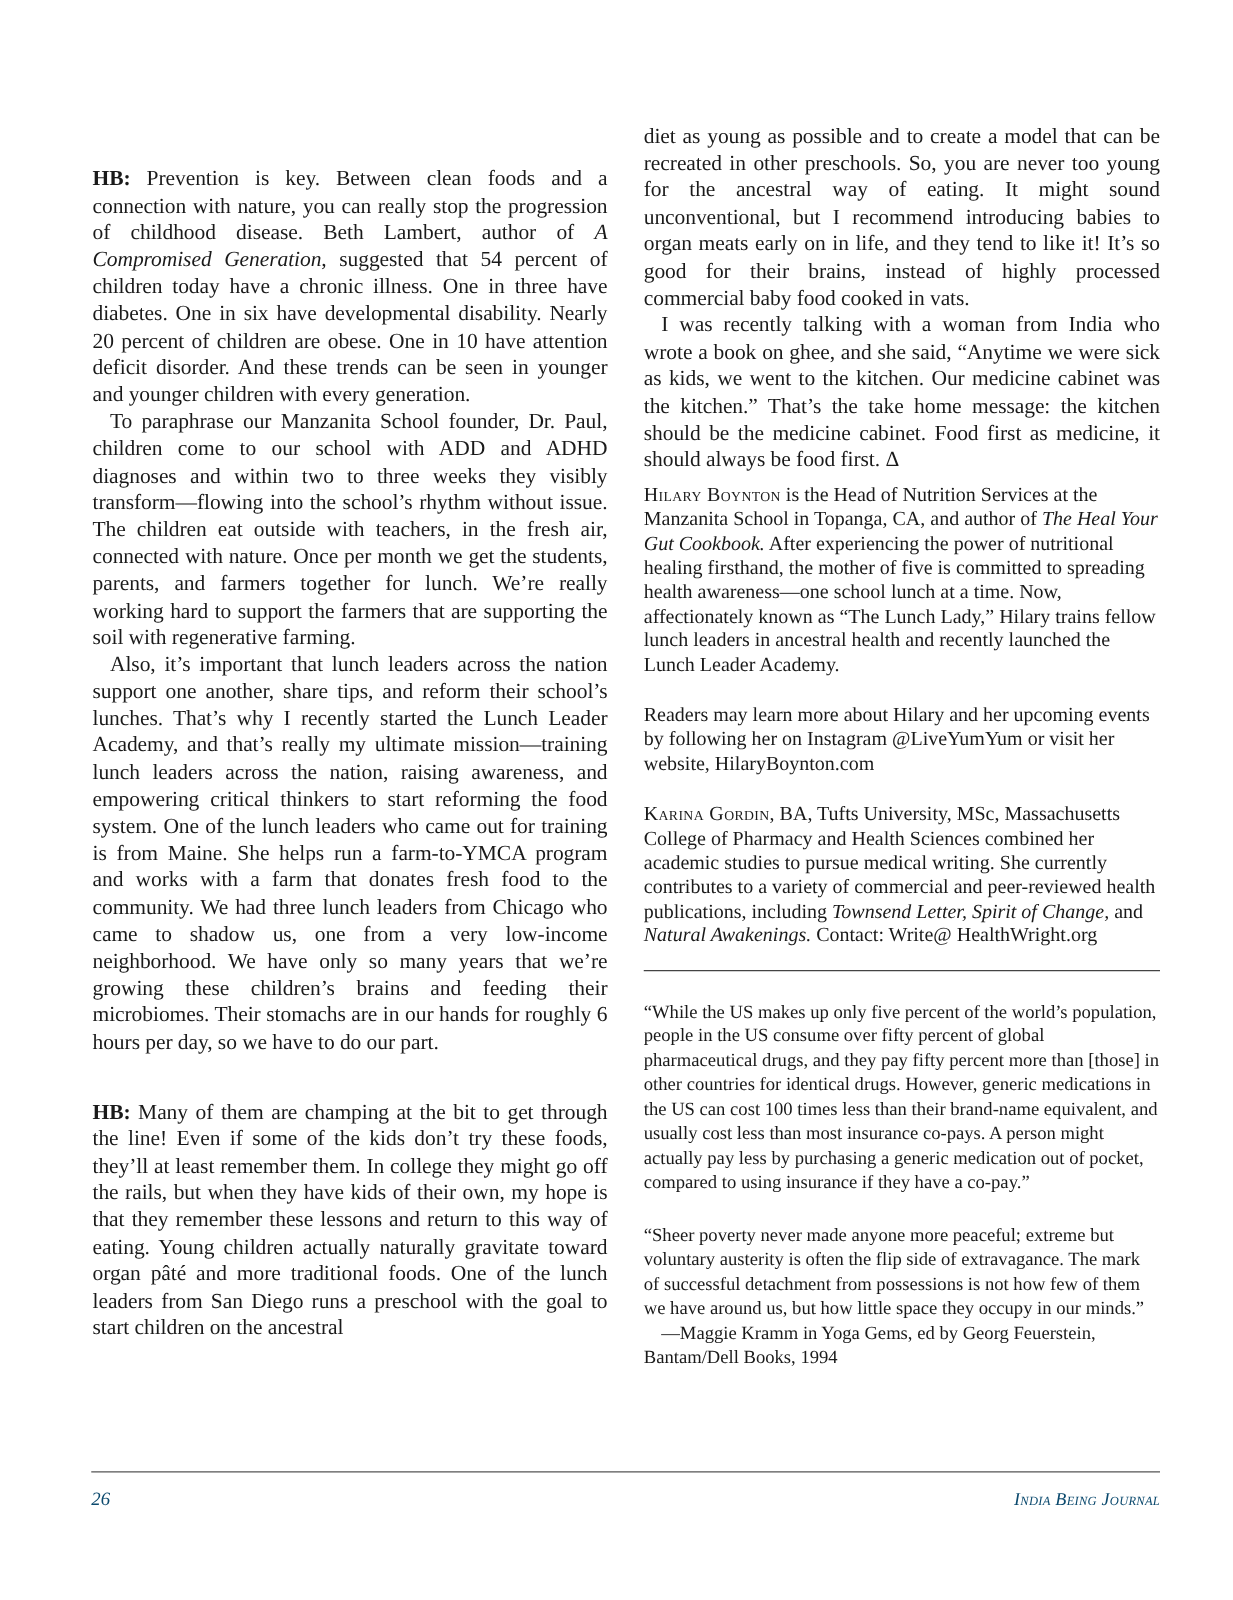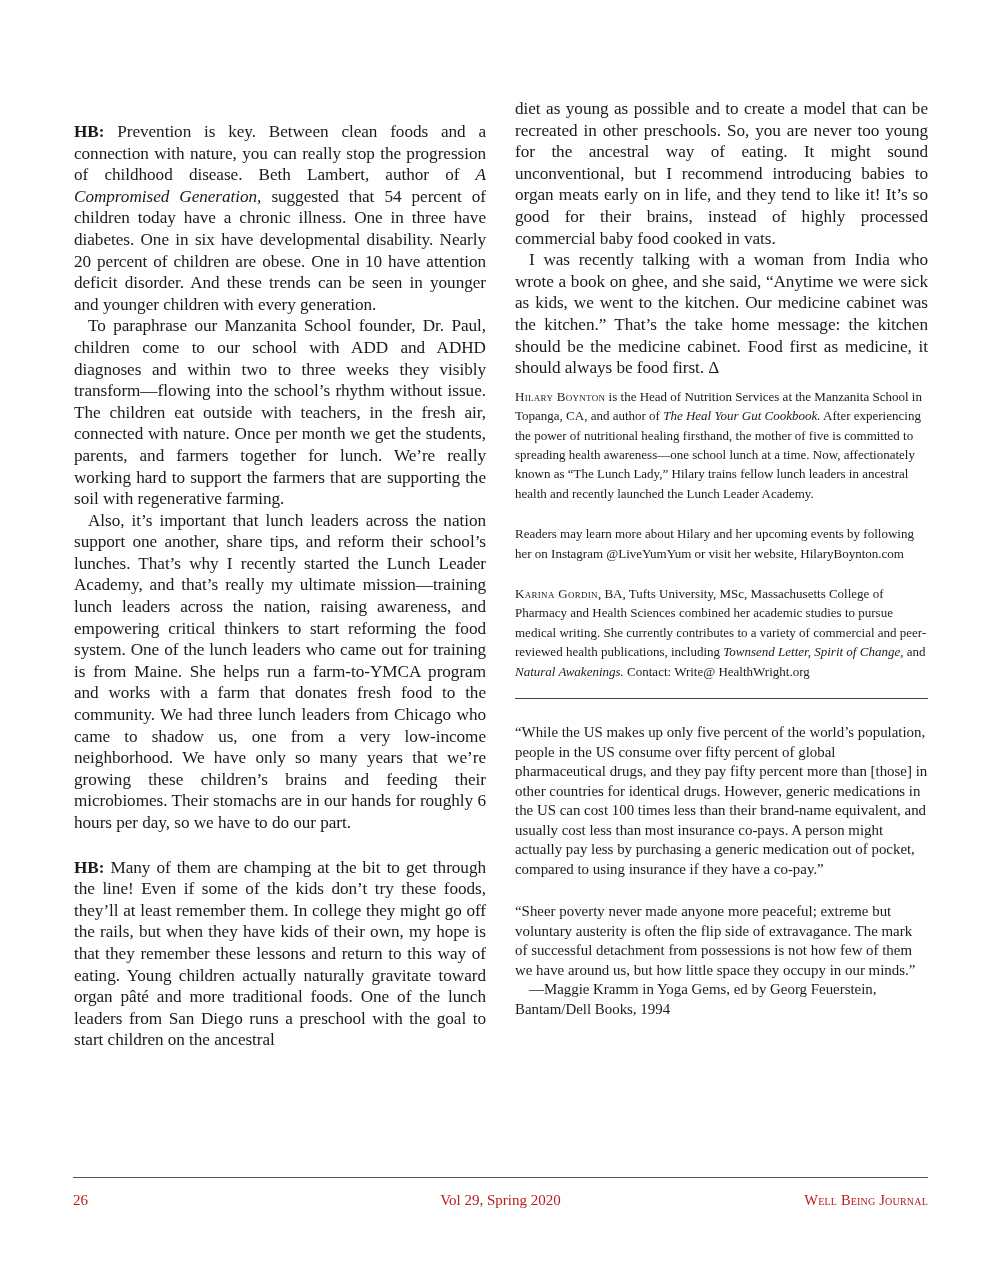--- a/index.html
+++ b/index.html
@@ -11,43 +11,43 @@
   .col { position: absolute; top: 98px; }
   .col-left { left: 74px; width: 412px; }
   .col-right { left: 515px; width: 413px; }
 
   .body-text {
     font-size: 17.2px; line-height: 21.6px;
     text-align: justify; letter-spacing: -0.05px;
   }
   .body-text p { margin: 0; }
   .body-text p.indent { text-indent: 14px; }
-  .body-text p.gap { margin-top: 23px; }
+  .body-text p.gap { margin-top: 34px; }
   .speaker { font-weight: bold; }
 
   .bio {
-    font-size: 13px; line-height: 19.4px; text-align: left;
+    font-size: 16px; line-height: 19.4px; text-align: left;
   }
   .bio p { margin: 0; }
   .bio p + p { margin-top: 21px; }
   .smallcaps { font-variant: small-caps; letter-spacing: 0.3px; }
 
   .rule { height: 0; border-top: 1.4px solid #444; }
   .rule-right { margin-top: 17px; margin-bottom: 13px; }
 
   .quote {
     font-size: 14.9px; line-height: 19.5px; text-align: left; margin-top: 24px;
   }
   .quote p { margin: 0; }
   .quote p.attrib { text-indent: 14px; }
   .quote + .quote { margin-top: 23px; }
 
   .footer-rule { position: absolute; left: 73px; width: 855px; top: 1177px; border-top: 1.4px solid #555; }
   .footer { position: absolute; top: 1192px; left: 73px; width: 855px; height: 22px;
-            font-size: 15px; color: #b91c1c; }
+            font-style: italic; font-size: 15px; color: #0c4a6e; }
   .footer .page-num { position: absolute; left: 0; }
   .footer .issue { position: absolute; left: 0; right: 0; text-align: center; }
   .footer .journal { position: absolute; right: 0; font-variant: small-caps; font-size: 14.5px; letter-spacing: 0.2px; }
   i { font-style: italic; }
 </style>
 </head>
 <body>
 
 <div class="col col-left body-text">
 
@@ -83,15 +83,14 @@
 
   <div class="quote">
     <p>“Sheer poverty never made anyone more peaceful; extreme but voluntary austerity is often the flip side of extravagance. The mark of successful detachment from possessions is not how few of them we have around us, but how little space they occupy in our minds.”</p>
     <p class="attrib">—Maggie Kramm in Yoga Gems, ed by Georg Feuerstein, Bantam/Dell Books, 1994</p>
   </div>
 </div>
 
 <div class="footer-rule"></div>
 <div class="footer">
   <span class="page-num">26</span>
-  <span class="issue">Vol 29, Spring 2020</span>
-  <span class="journal">Well Being Journal</span>
+  <span class="journal">India Being Journal</span>
 </div>
 
 </body></html>

